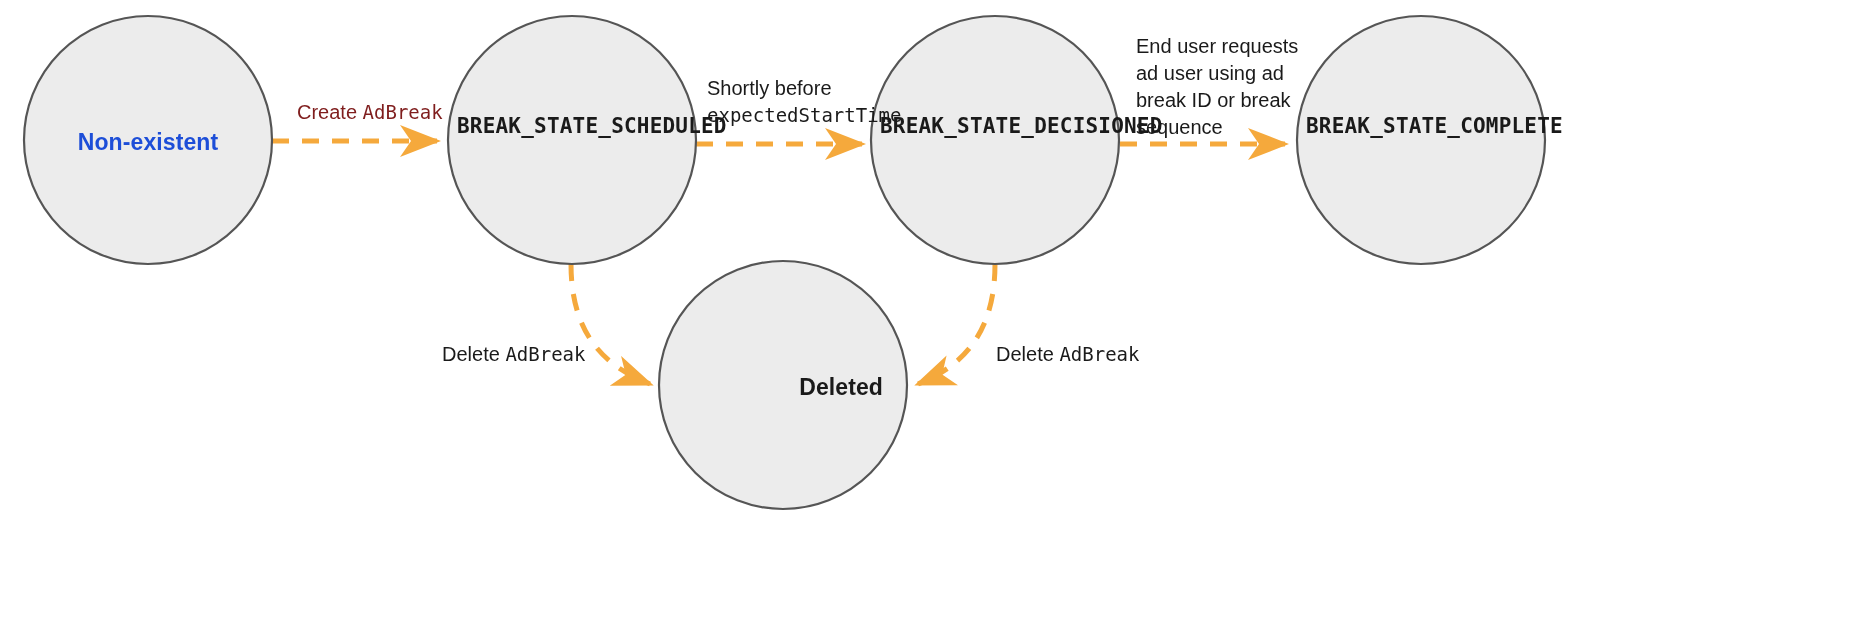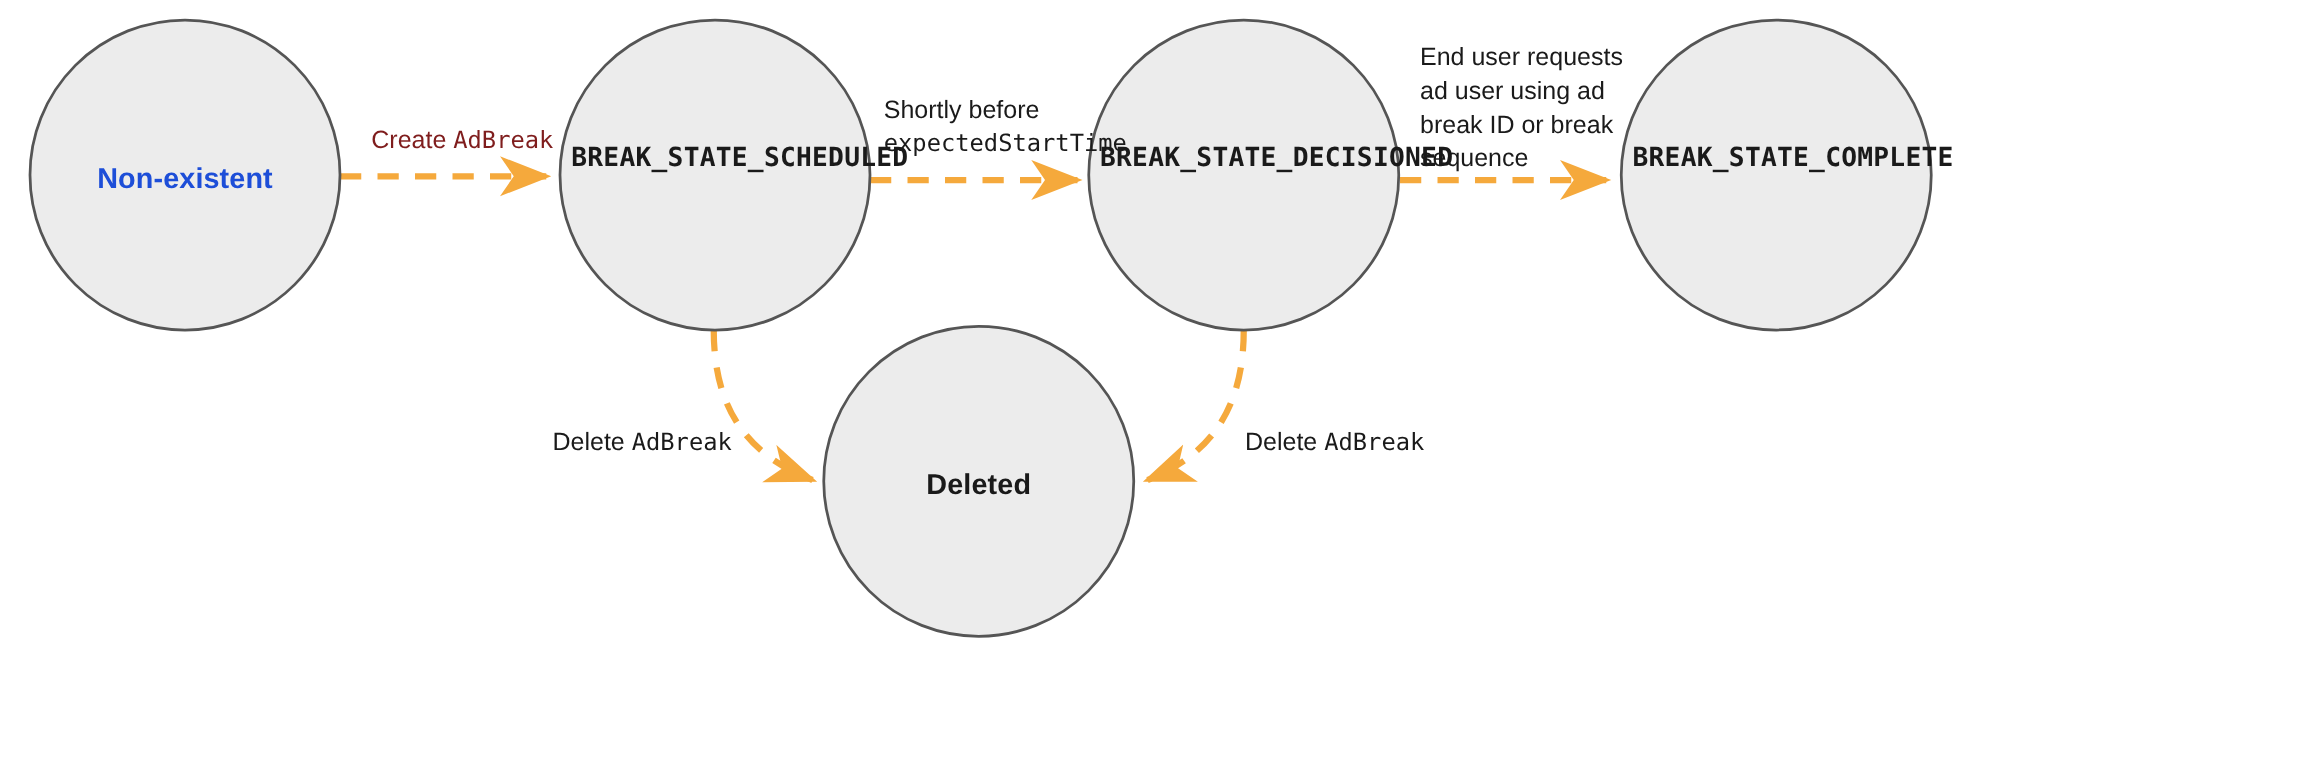--- a/index.html
+++ b/index.html
@@ -109,21 +109,21 @@
   </svg>
 
   <div class="node-label sans" style="left: 48px; top: 128px; width: 200px; color: #1d4ed8;"><span class="ln">Non-existent</span></div>
 
   <div class="node-label mono" style="left: 457px; top: 113px; width: 230px; color: rgb(26, 26, 26);"><span class="ln">BREAK_STATE_</span><span class="ln">SCHEDULED</span></div>
 
   <div class="node-label mono" style="left: 880px; top: 113px; width: 230px; color: rgb(26, 26, 26);"><span class="ln">BREAK_STATE_</span><span class="ln">DECISIONED</span></div>
 
   <div class="node-label mono" style="left: 1306px; top: 113px; width: 230px; color: rgb(26, 26, 26);"><span class="ln">BREAK_STATE_</span><span class="ln">COMPLETE</span></div>
 
-  <div class="node-label sans" style="left: 683px; top: 373px; width: 200px; color: rgb(26, 26, 26);"><span class="ln">Deleted</span></div>
+  <div class="node-label sans" style="left: 683px; top: 373px; width: 200px; color: rgb(26, 26, 26); text-align: right;"><span class="ln">Deleted</span></div>
 
   <div class="edge-label" style="left: 297px; top: 99px; color: #7f1d1d;"><span class="ln"><span>Create </span><span class="mono-token">AdBreak</span></span></div>
 
   <div class="edge-label multi" style="left: 707px; top: 75px; color: rgb(26, 26, 26);"><span class="ln"><span>Shortly before</span></span><span class="ln"><span class="mono-token">expectedStartTime</span></span></div>
 
   <div class="edge-label multi" style="left: 1136px; top: 33px; color: rgb(26, 26, 26);"><span class="ln"><span>End user requests</span></span><span class="ln"><span>ad user using ad</span></span><span class="ln"><span>break ID or break</span></span><span class="ln"><span>sequence</span></span></div>
 
   <div class="edge-label" style="left: 442px; top: 341px; color: rgb(26, 26, 26);"><span class="ln"><span>Delete </span><span class="mono-token">AdBreak</span></span></div>
 
   <div class="edge-label" style="left: 996px; top: 341px; color: rgb(26, 26, 26);"><span class="ln"><span>Delete </span><span class="mono-token">AdBreak</span></span></div>

